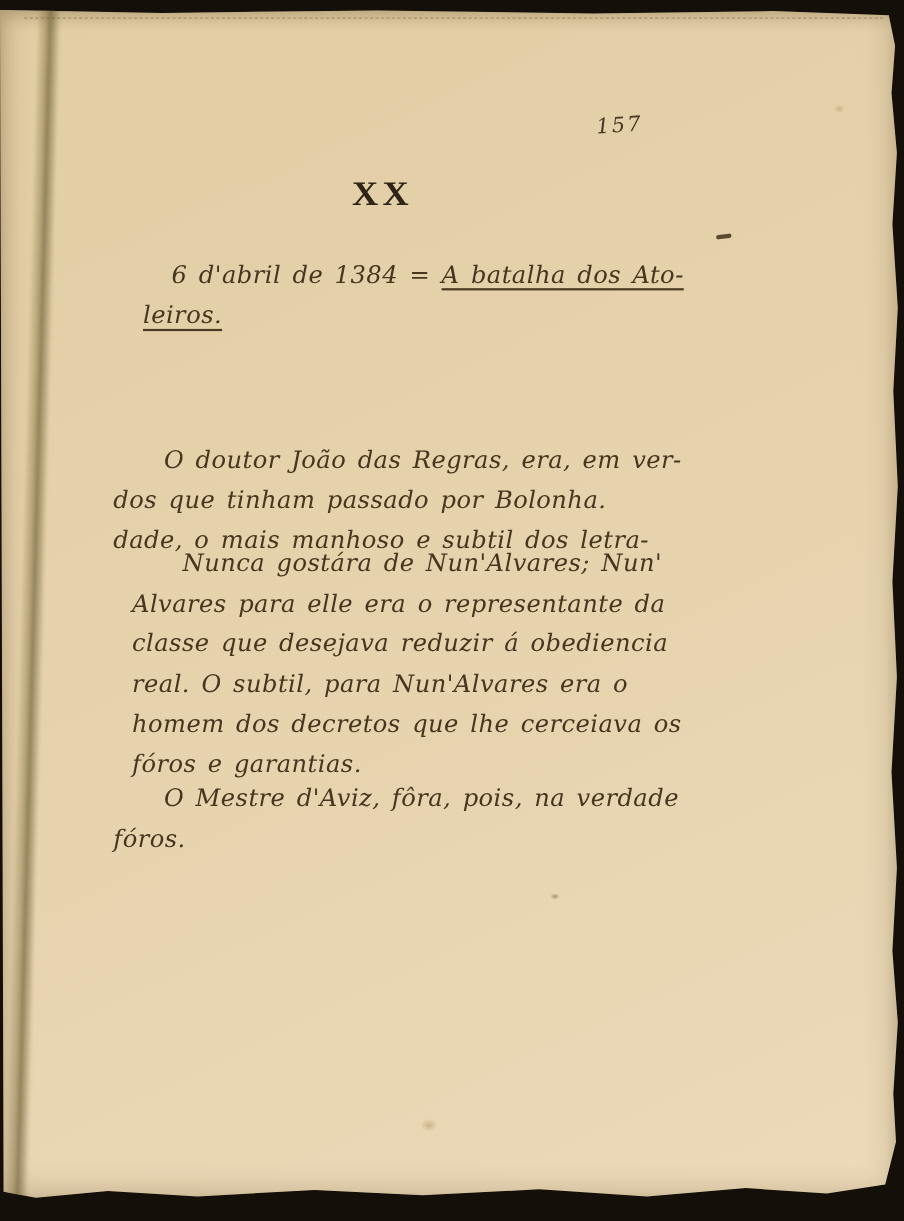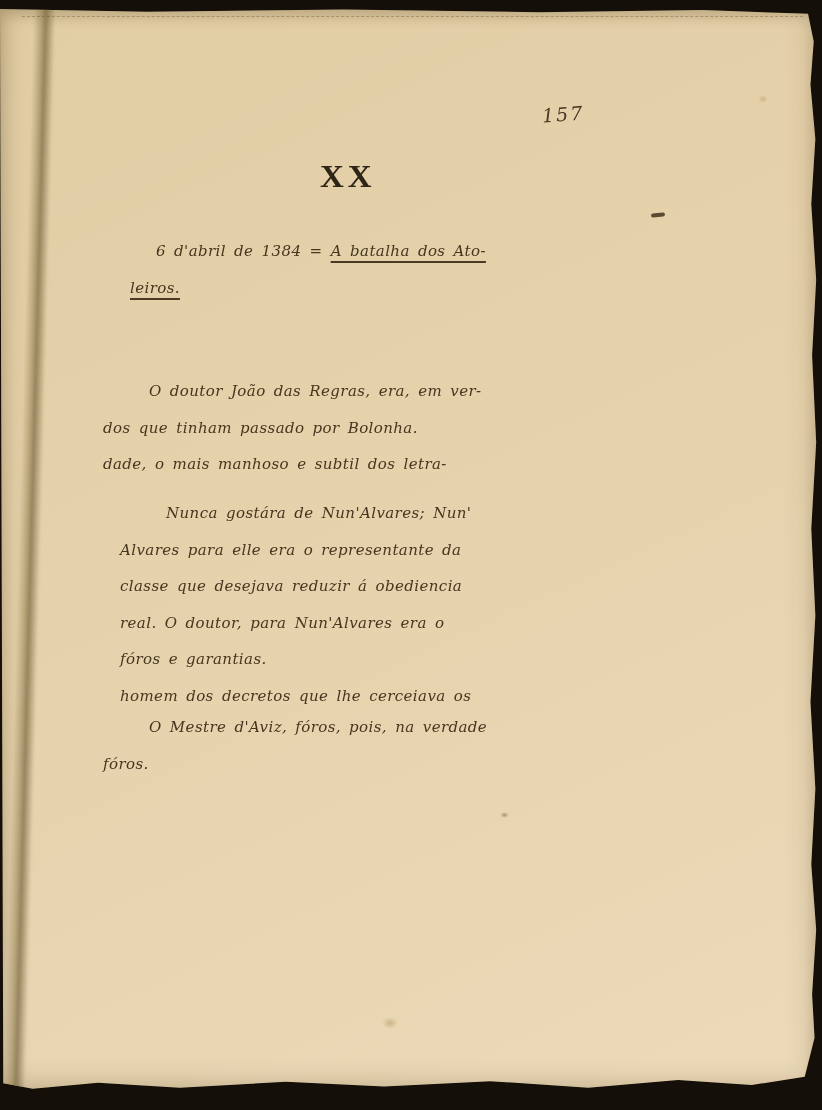--- a/index.html
+++ b/index.html
@@ -40,25 +40,25 @@
     font-family:"Liberation Serif","DejaVu Serif",serif;
     font-weight:700; font-size:33px; letter-spacing:4px;
     color:#2f2517; transform:scaleY(0.95);
   }
   .ink-dash {
     position:absolute; left:651px; top:204px; width:14px; height:4px;
     background:#43341f; border-radius:2px; transform:rotate(-7deg); opacity:0.85;
   }
   .hand {
     position:absolute; color:#46361f;
-    font-style:italic; font-size:15px; letter-spacing:0.4px; word-spacing:3px;
+    font-style:italic; font-size:22px; letter-spacing:0.4px; word-spacing:3px;
     line-height:36.5px; white-space:nowrap;
   }
   .title-block { left:130px; top:224px; }
-  .para-1 { left:103px; top:364px; }
+  .para-1 { left:103px; top:392px; }
   .para-2 { left:120px; top:486px;font-style:italic; }
   .para-3 { left:103px; top:700px; }
   .indent { padding-left:46px; }
   .indent-sm { padding-left:26px; }
   .u {
     text-decoration:underline;
     text-underline-offset:5px;
     text-decoration-thickness:1.5px;
     text-decoration-color:#4a3a23;
   }
@@ -96,27 +96,27 @@
     <div class="hand para-1">
       <div class="indent">O doutor João das Regras, era, em ver-</div>
       <div>dos que tinham passado por Bolonha.</div>
       <div>dade, o mais manhoso e subtil dos letra-</div>
     </div>
 
     <div class="hand para-2">
       <div class="indent">Nunca gostára de Nun'Alvares; Nun'</div>
       <div>Alvares para elle era o representante da</div>
       <div>classe que desejava reduzir á obediencia</div>
-      <div>real. O doutor, para Nun'Alvares era o</div>
+      <div>real. O subtil, para Nun'Alvares era o</div>
+      <div>homem dos decretos que lhe cerceiava os</div>
       <div>fóros e garantias.</div>
-      <div>homem dos decretos que lhe cerceiava os</div>
     </div>
 
     <div class="hand para-3">
-      <div class="indent">O Mestre d'Aviz, fóros, pois, na verdade</div>
+      <div class="indent">O Mestre d'Aviz, fôra, pois, na verdade</div>
       <div>fóros.</div>
     </div>
 
 
     <div class="stain stain-a"></div>
     <div class="stain stain-b"></div>
     <div class="stain stain-c"></div>
   </div>
 </div>
 

